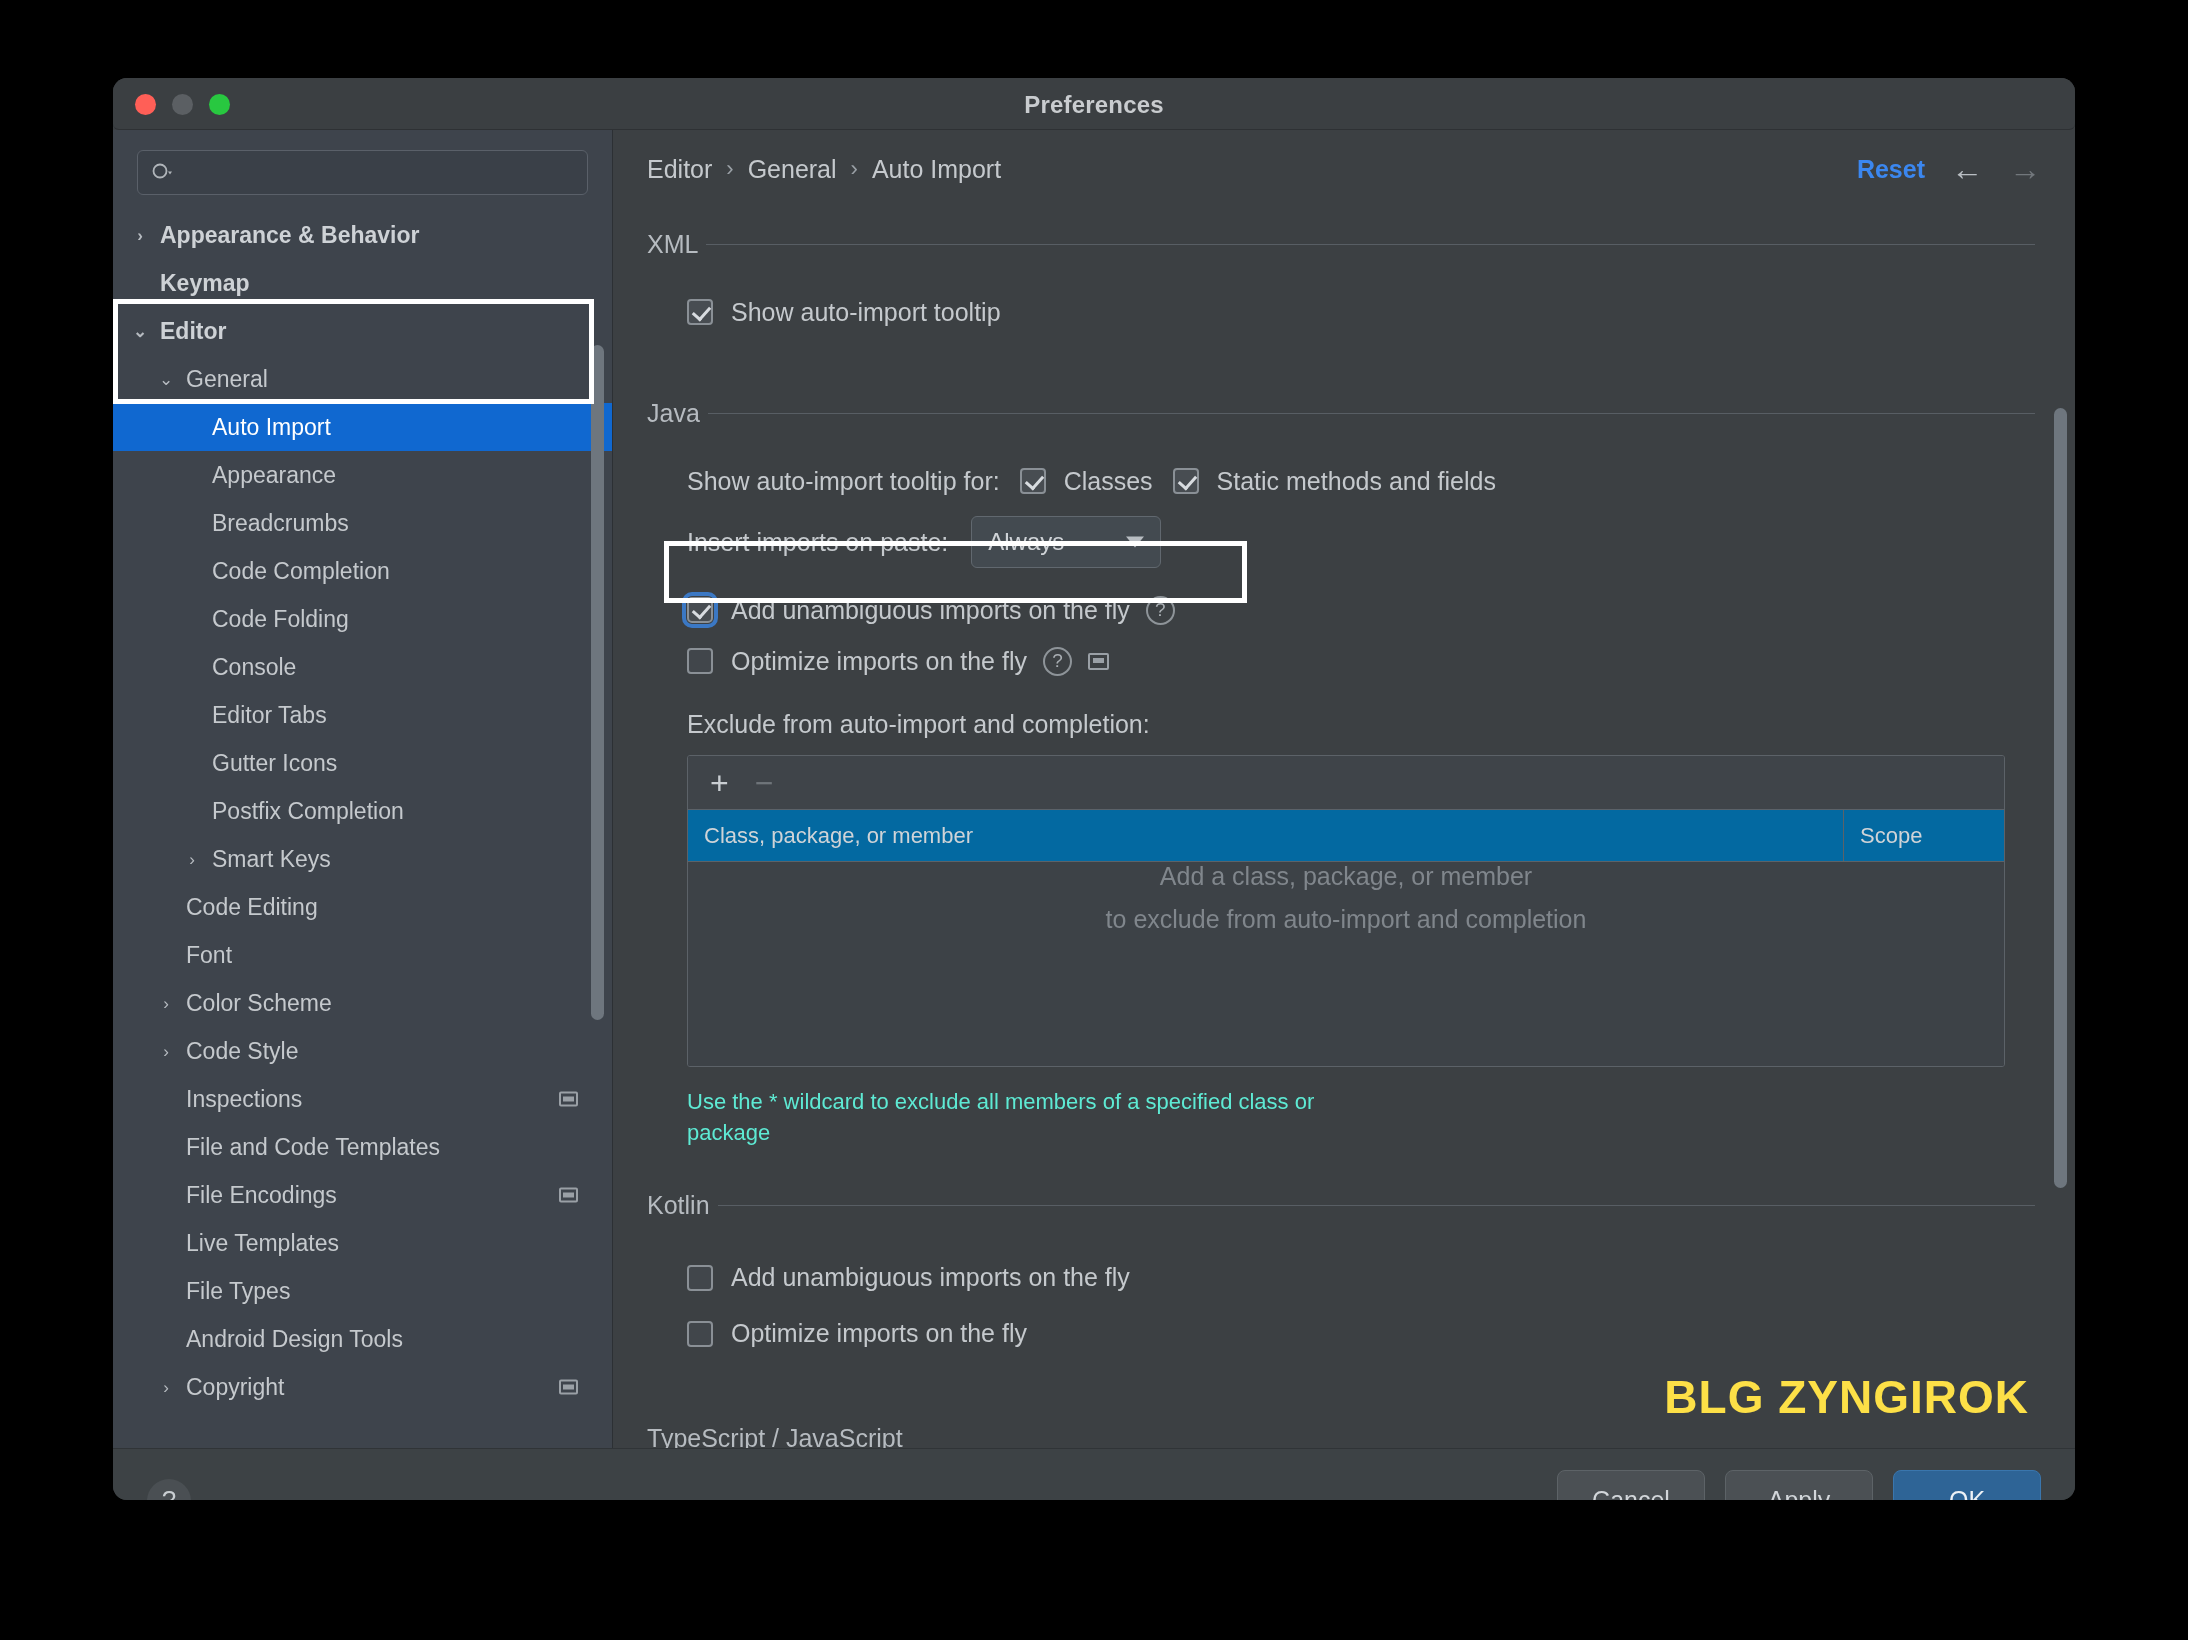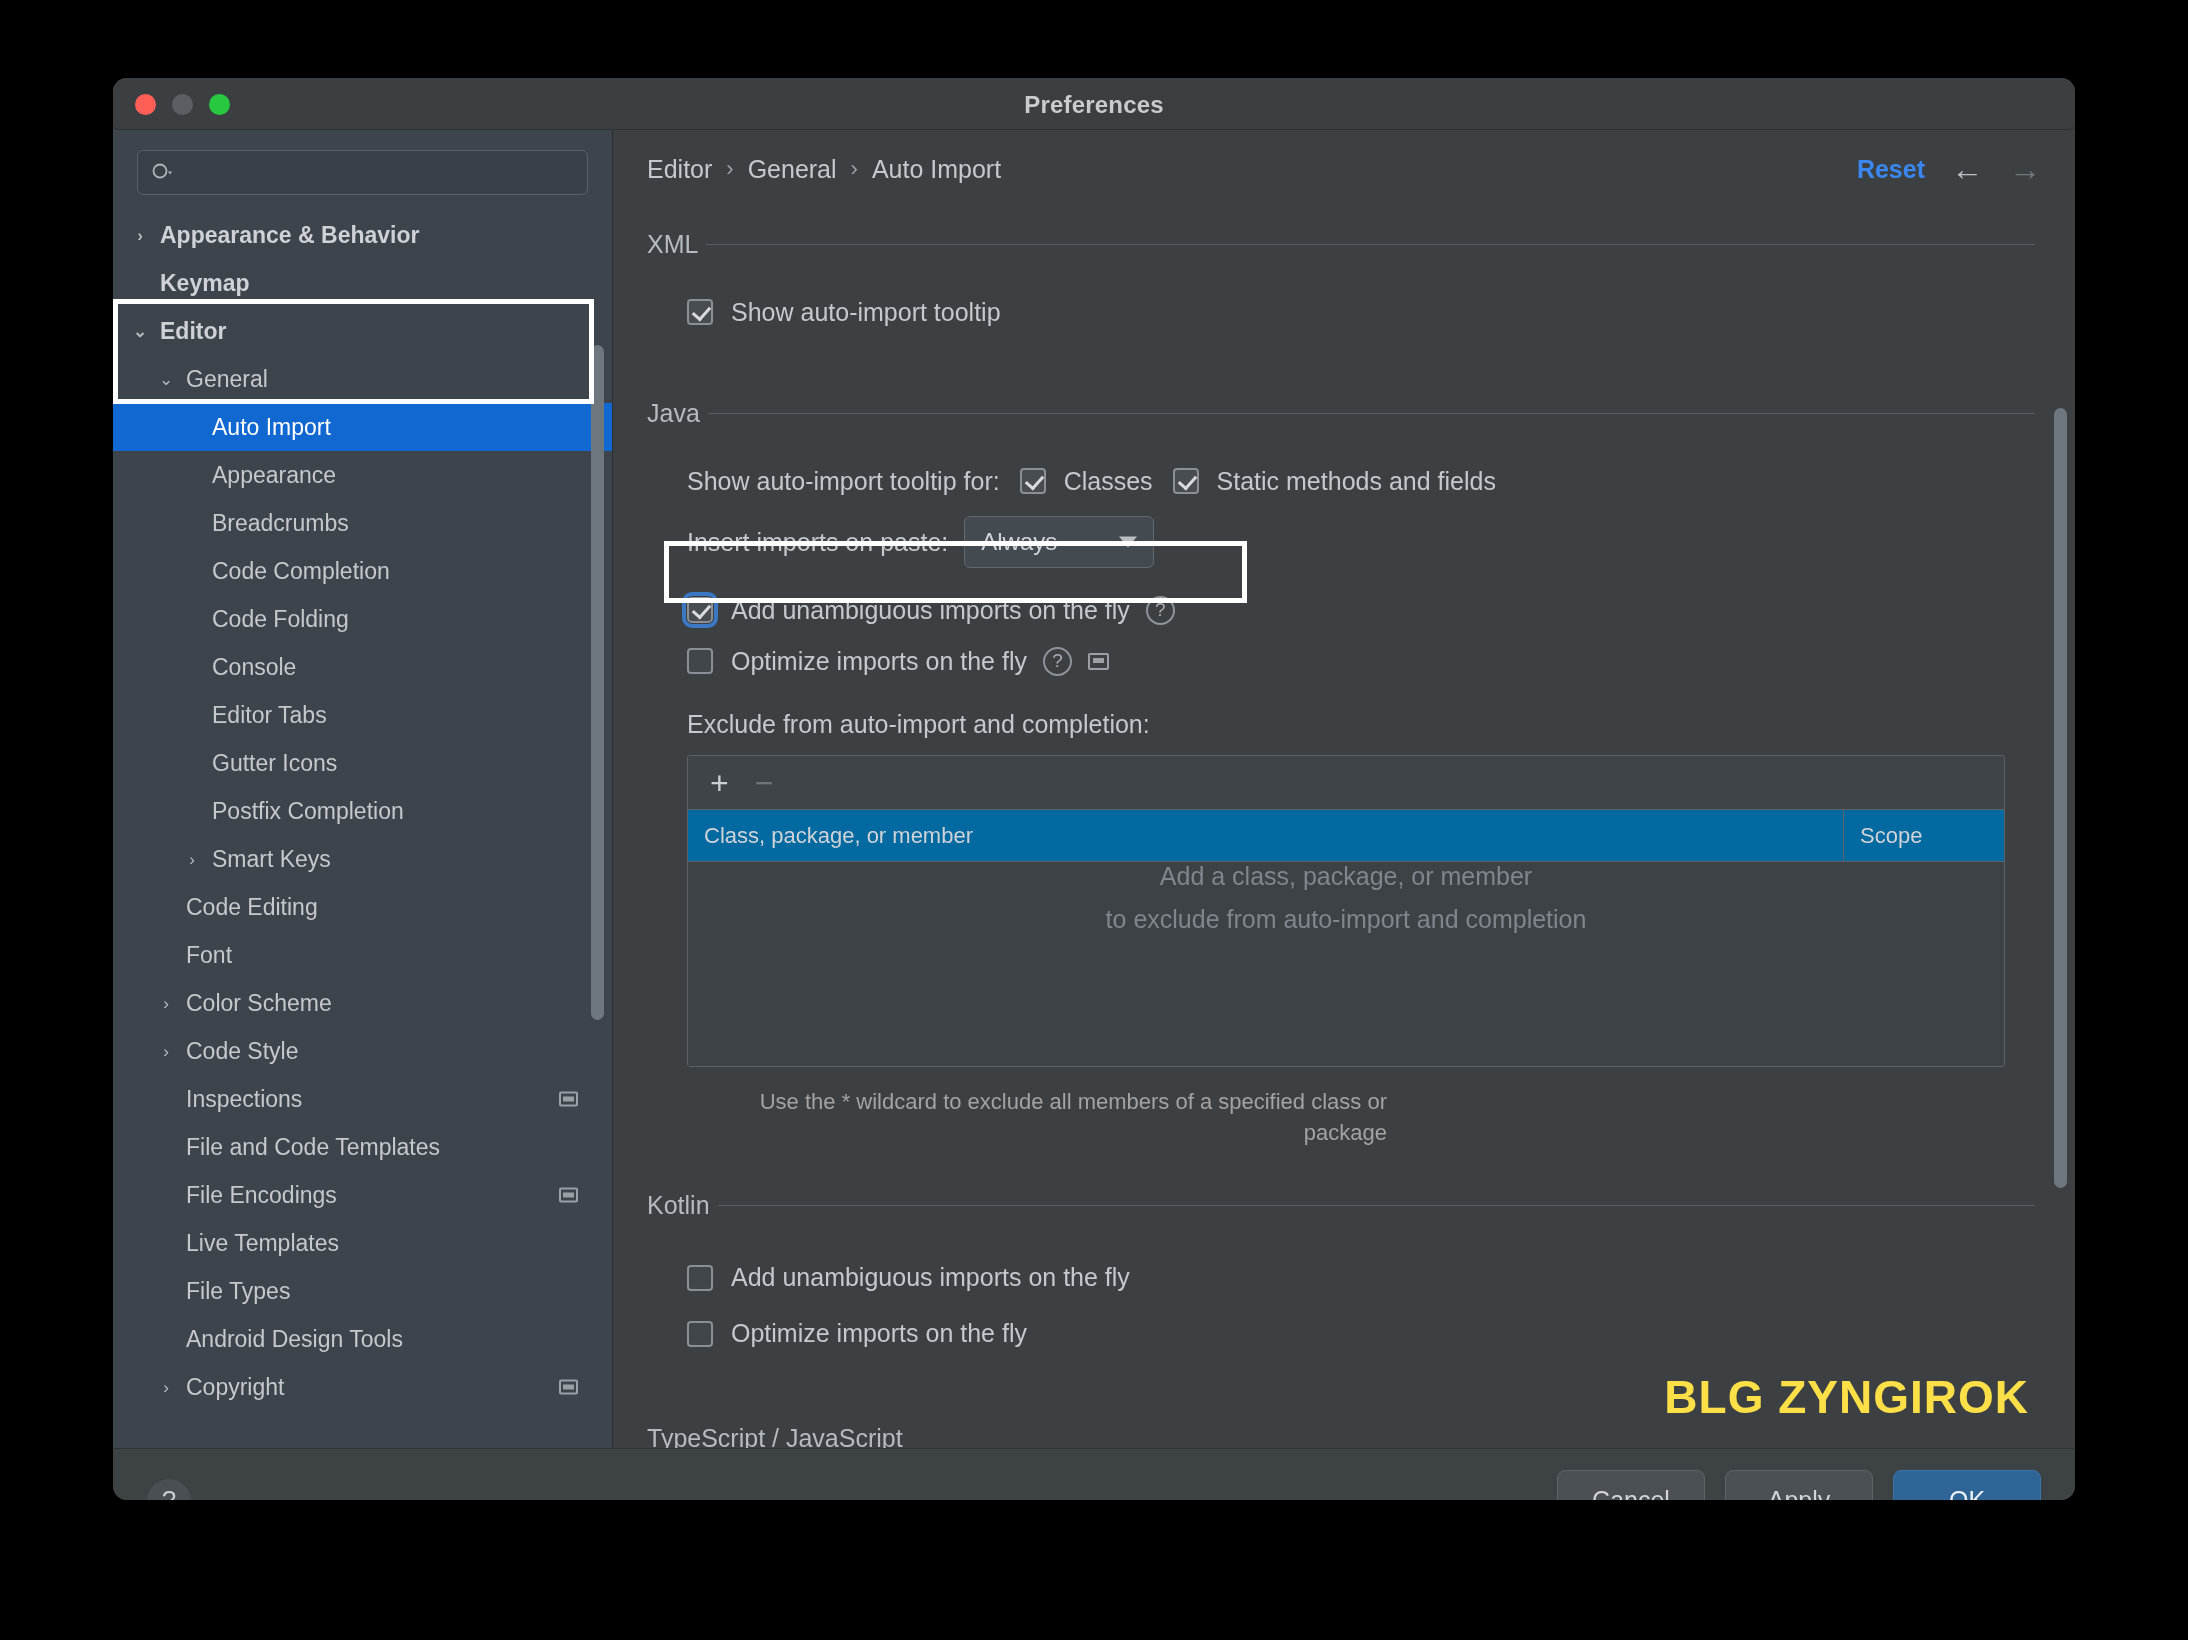--- a/index.html
+++ b/index.html
@@ -342,24 +342,23 @@
     flex-direction: column;
     align-items: center;
     gap: 14px;
     color: #80868c;
     font-size: 25px;
   }
 
   #wildcard-note {
     margin: 20px 0 0 40px;
     width: 700px;
-    color: #a3a3a3;
+    color: #5eead4;
     font-size: 22px;
     line-height: 1.4;
-    text-align: right;
   }
 
   
   #watermark {
     position: absolute;
     right: 46px;
     top: 1162px;
     color: #fde047;
     font-size: 46px;
     font-weight: bold;
@@ -581,21 +580,21 @@
           </div>
 
           <div class="row indent" style="margin-bottom:12px;">
             <span>Show auto-import tooltip for:</span>
             <span class="cb checked" style="margin-left:20px;"></span>
             <span class="cb-label">Classes</span>
             <span class="cb checked" style="margin-left:20px;"></span>
             <span class="cb-label">Static methods and fields</span>
           </div>
 
-          <div class="row indent" style="margin-bottom:14px;">
+          <div class="row indent" style="margin-bottom:14px;gap:7px;">
             <span>Insert imports on paste:</span>
             <div id="paste-select">
               <span>Always</span>
               <span class="caret"></span>
             </div>
           </div>
 
           <div class="row indent" style="min-height:56px;">
             <span class="cb checked focus"></span>
             <span class="cb-label">Add unambiguous imports on the fly</span>

